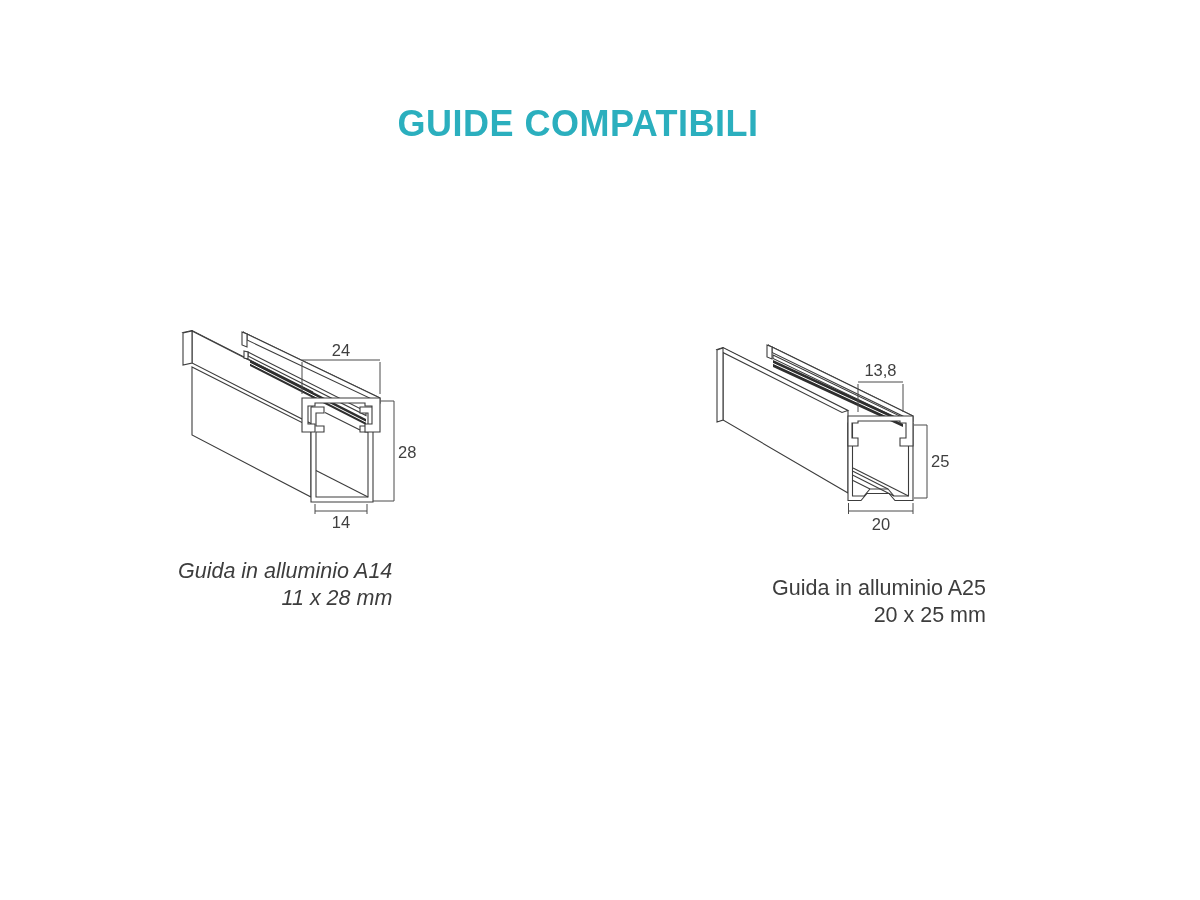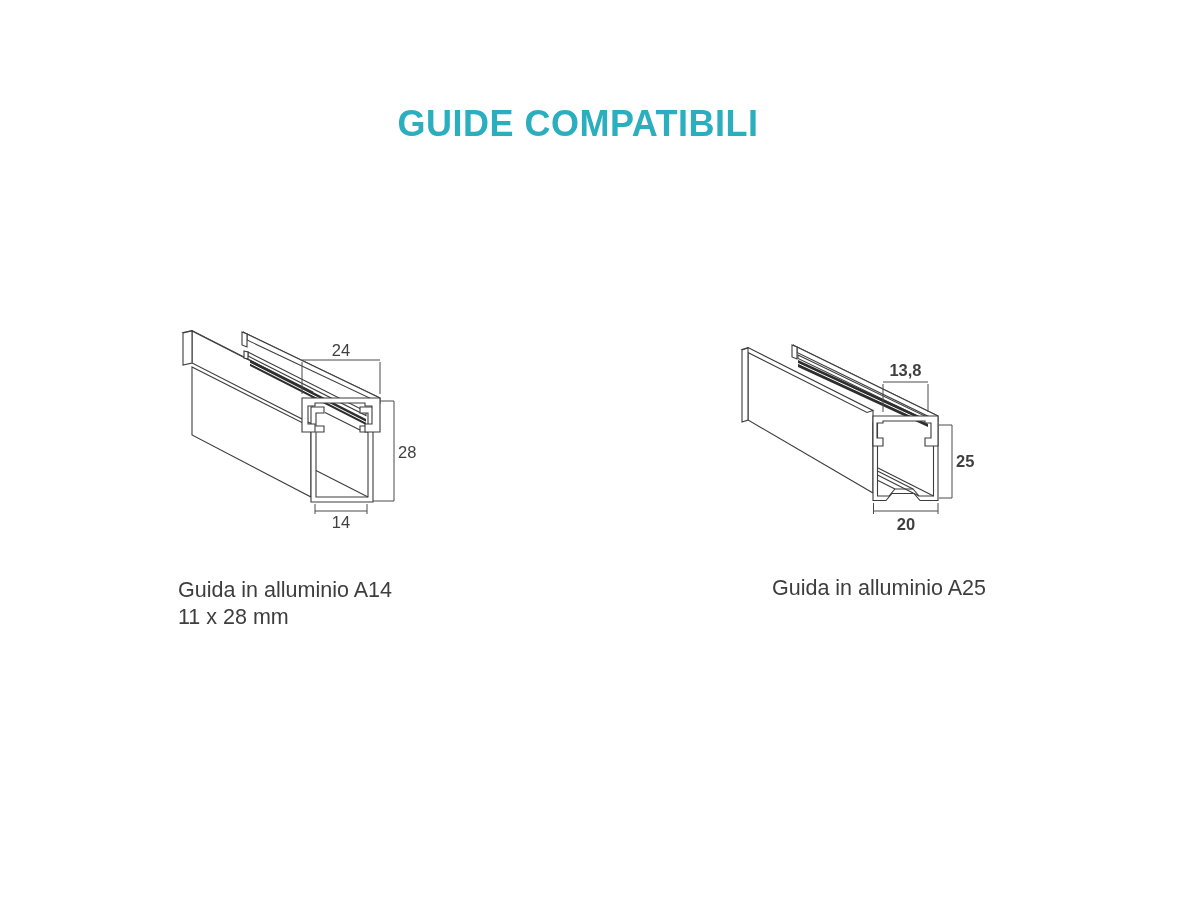--- a/index.html
+++ b/index.html
@@ -3,42 +3,42 @@
 <meta charset="utf-8">
 <style>
   html,body{margin:0;padding:0;}
   body{
     width:1200px;height:900px;
     background:#ffffff;
     font-family:"Liberation Sans","DejaVu Sans",sans-serif;
     position:relative;
     overflow:hidden;
   }
-  .page{position:absolute;left:0;top:0;width:1200px;height:900px;background:#ffffff;}
+  .page{position:absolute;left:0;top:0;width:1200px;height:900px;background:#ffffff;text-align:right;}
   .page-title{
     position:absolute;
     left:578px;top:103px;
     transform:translateX(-50%);
     font-size:36px;
     font-weight:bold;
     letter-spacing:0.5px;
     color:#2BAFBE;
     white-space:nowrap;
   }
   .figure{position:absolute;}
   .fig-a14{left:165px;top:318px;width:265px;height:215px;text-decoration:underline;}
-  .fig-a25{left:725px;top:330px;width:255px;height:210px;font-weight:bold;}
+  .fig-a25{left:700px;top:330px;width:255px;height:210px;}
   .caption{
     position:absolute;
     font-size:21.5px;
     line-height:26.5px;
     color:#3D3D3D;
     white-space:nowrap;
   }
-  .cap-a14{left:178px;top:577px;}
+  .cap-a14{left:178px;top:558px;font-style:italic;}
   .cap-a25{left:772px;top:575px;}
   svg{display:block;}
   .ln{stroke:#3C3C3C;stroke-width:1.1;fill:none;stroke-linejoin:miter;stroke-linecap:butt;}
   .face{stroke:#3C3C3C;stroke-width:1.1;fill:#ffffff;stroke-linejoin:miter;}
   .brush{fill:#2E2E2E;stroke:none;}
   .hairline{stroke:#ffffff;stroke-width:1;fill:none;}
   .dim{stroke:#4A4A4A;stroke-width:1;fill:none;}
   .dimtext{font-family:"Liberation Sans","DejaVu Sans",sans-serif;font-size:16.5px;fill:#3F3F3F;}
 </style>
 </head>
@@ -144,15 +144,16 @@
       </g>
       <g>
         <path class="dim" d="M148.5,173 V184 M213,173 V184 M148.5,181 H213"></path>
         <text class="dimtext" x="181" y="200" text-anchor="middle">20</text>
       </g>
     </svg>
   </div>
 
   <div class="caption cap-a25">
     <div>Guida in alluminio A25</div>
+    <div>20 x 25 mm</div>
   </div>
 
 </div>
 
 </body></html>

